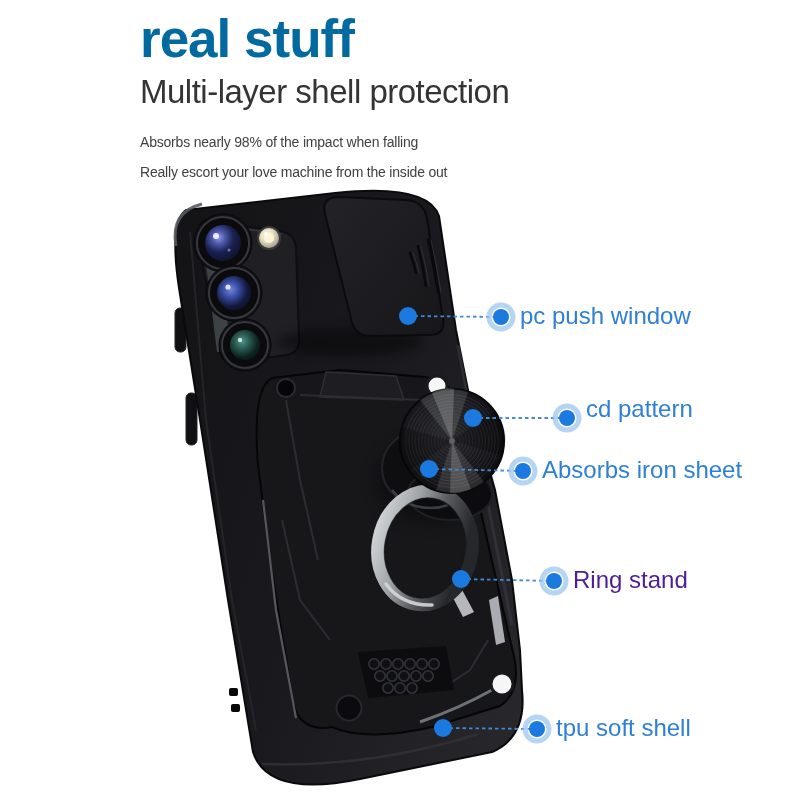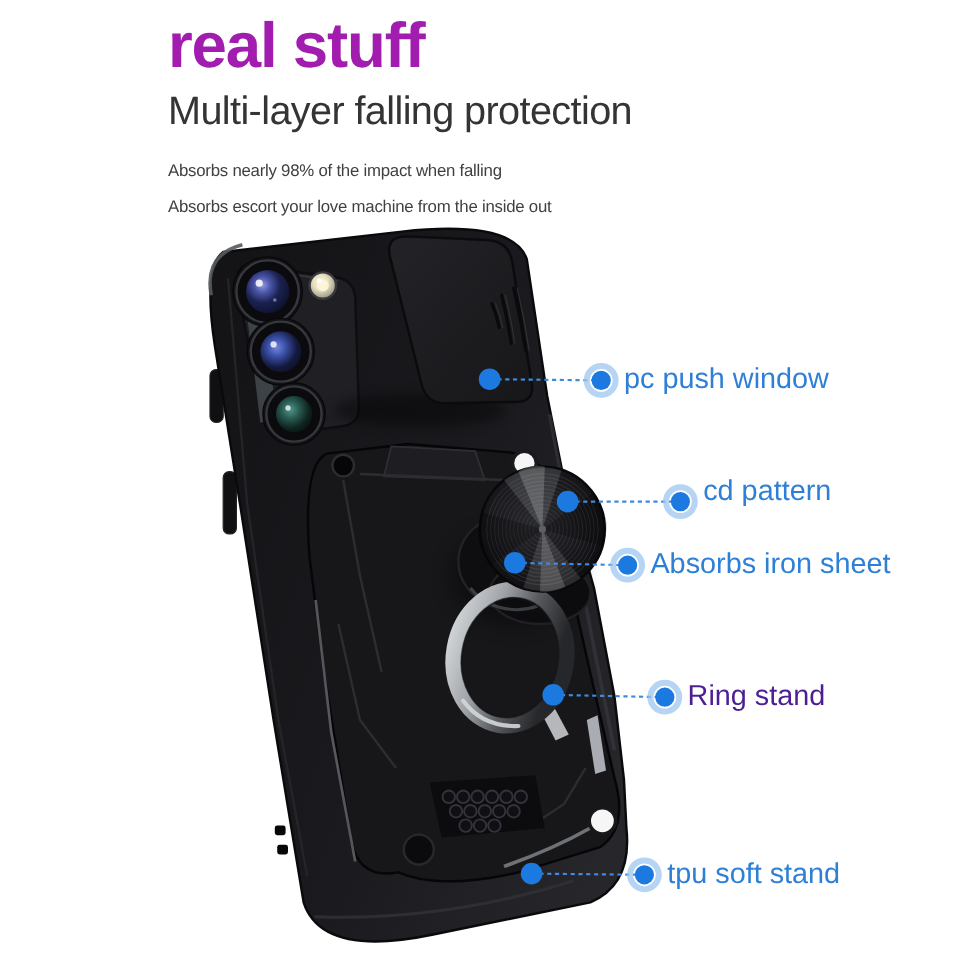--- a/index.html
+++ b/index.html
@@ -3,43 +3,43 @@
 <meta charset="utf-8">
 <style>
   html,body{margin:0;padding:0;}
   body{
     width:800px;height:800px;position:relative;overflow:hidden;
     background:#ffffff;
     font-family:"Liberation Sans","DejaVu Sans",sans-serif;
   }
   .header{position:absolute;left:140px;top:12px;}
   .title{
-    font-size:53px;font-weight:700;color:#a21caf;
+    font-size:53px;font-weight:700;color:#0369a1;
     letter-spacing:-1px;line-height:1.0;margin:0;
   }
   .subtitle{
     font-size:33px;font-weight:400;color:#343434;
     letter-spacing:-0.5px;margin-top:8px;
   }
   .desc{margin-top:16px;font-size:14px;color:#404040;line-height:30px;letter-spacing:-0.2px;}
   #stage{position:absolute;left:0;top:0;width:800px;height:800px;}
   .callout-label{
     position:absolute;transform:translateY(-52%);
     font-size:24px;white-space:nowrap;font-weight:400;
   }
 </style>
 </head>
 <body>
 
 <div class="header">
   <h1 class="title">real stuff</h1>
-  <div class="subtitle">Multi-layer falling protection</div>
+  <div class="subtitle">Multi-layer shell protection</div>
   <div class="desc">
     <div>Absorbs nearly 98% of the impact when falling</div>
-    <div>Absorbs escort your love machine from the inside out</div>
+    <div>Really escort your love machine from the inside out</div>
   </div>
 </div>
 
 <svg id="stage" viewBox="0 0 800 800">
   <defs>
     <linearGradient id="caseGrad" x1="0%" y1="20%" x2="100%" y2="80%">
       <stop offset="0%" stop-color="#141417"></stop>
         <stop offset="50%" stop-color="#1a1a1e"></stop>
         <stop offset="100%" stop-color="#26262b"></stop>
     </linearGradient>
@@ -243,14 +243,14 @@
       <circle cx="537" cy="729" r="12" fill="none" stroke="#9ec6ef" stroke-width="5" opacity="0.75"></circle>
       <circle cx="537" cy="729" r="8" fill="#1b79e0"></circle>
     </g>
 </svg>
 
 <div id="labels">
     <div class="callout-label" style="left: 520px; top: 317px; color: rgb(46, 127, 214);">pc push window</div>
     <div class="callout-label" style="left: 586px; top: 410px; color: rgb(46, 127, 214);">cd pattern</div>
     <div class="callout-label" style="left: 542px; top: 471px; color: rgb(46, 127, 214);">Absorbs iron sheet</div>
     <div class="callout-label" style="left: 573px; top: 581px; color: #4c1d95;">Ring stand</div>
-    <div class="callout-label" style="left: 556px; top: 729px; color: rgb(46, 127, 214);">tpu soft stand</div>
+    <div class="callout-label" style="left: 556px; top: 729px; color: rgb(46, 127, 214);">tpu soft shell</div>
   </div>
 
 </body></html>

